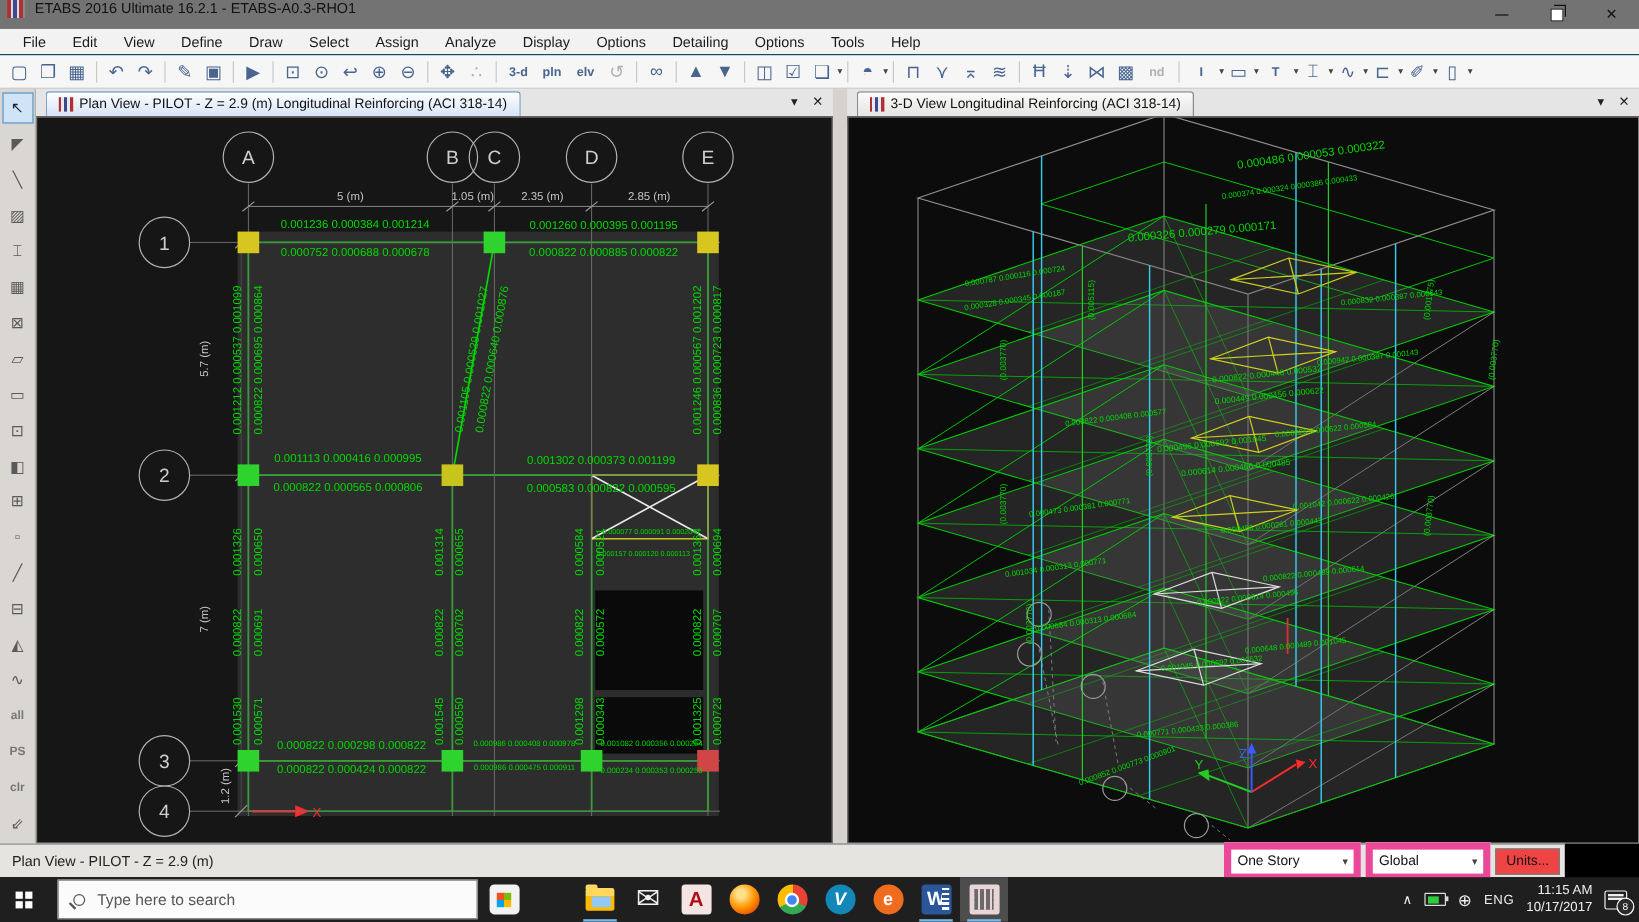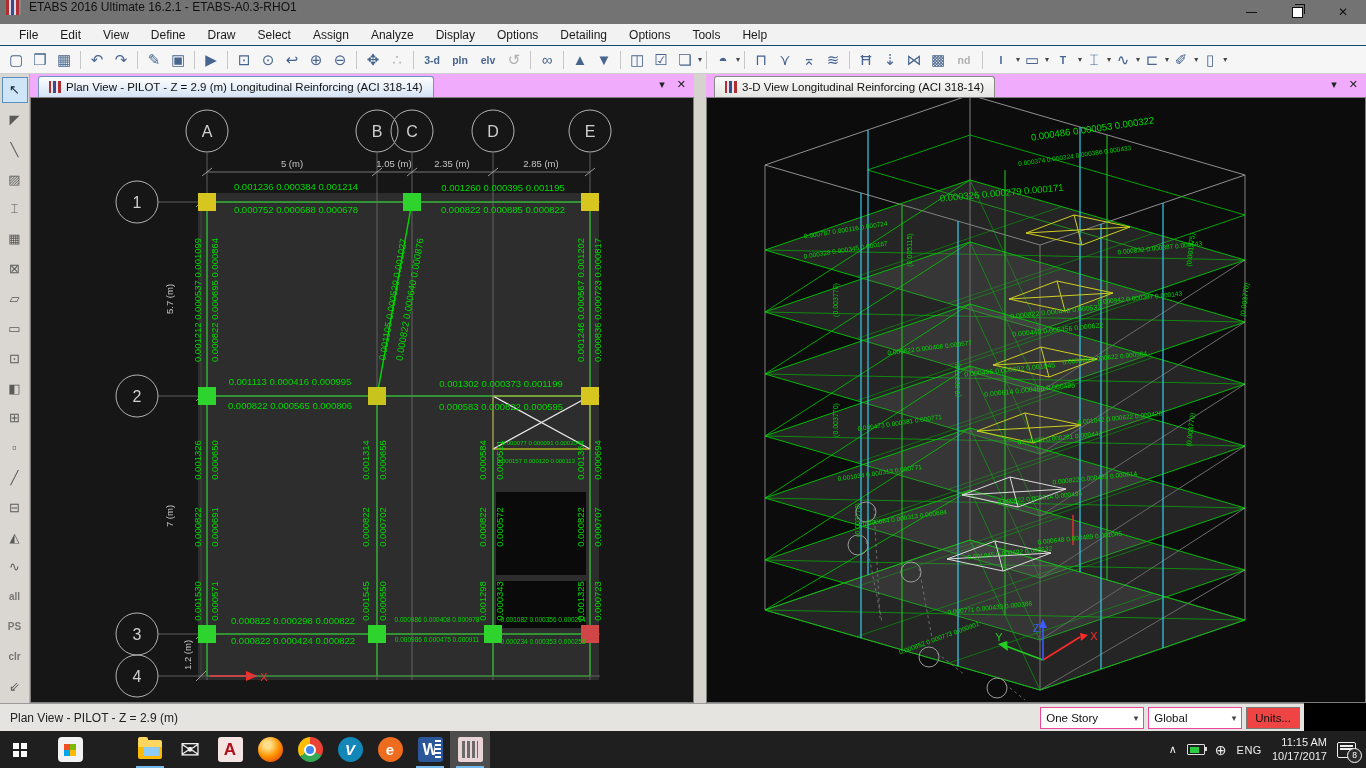--- a/index.html
+++ b/index.html
@@ -31,39 +31,39 @@
   .tdd{font-size:8px;color:#444;margin-left:1px;}
   
   #workspace{left:0;top:74px;width:1366px;height:629px;background:#d6d3ce;}
   #sidebar{left:0;top:0;width:30px;height:629px;background:#dad7d2;border-right:1px solid #b5b2ad;
            display:flex;flex-direction:column;align-items:center;padding-top:3px;box-sizing:border-box;}
   .sbtn{width:24px;height:24px;margin-bottom:4px;display:flex;align-items:center;justify-content:center;
         color:#5a5a5a;font-size:13px;border:1px solid transparent;}
   .sbtn.txt{font-size:10px;color:#777;font-weight:bold;}
   .sbtn.active{background:#cfe4f7;border:1px solid #5a8fc0;color:#123;}
   .panel{top:0;height:629px;}
-  .panel-tabbar{position:absolute;left:0;top:0;right:0;height:23px;background:#f0abfc;border-bottom:6px solid #7f1d1d;text-decoration:underline;}
+  .panel-tabbar{position:absolute;left:0;top:0;right:0;height:23px;background:#e5e5e5;border-bottom:6px solid #7f1d1d;text-decoration:underline;}
   .ptab{position:absolute;left:8px;top:2px;height:20px;display:flex;align-items:center;gap:5px;padding:0 10px;
         background:linear-gradient(#fefefe,#d5e3f6);border:1px solid #6f94bd;border-bottom:none;
         border-radius:3px 3px 0 0;font-size:11.5px;color:#111;white-space:nowrap;}
   .ptab-ico{width:12px;height:12px;
         background:linear-gradient(90deg,#b03030 0 2px,#e8e8f4 2px 4px,#3a4a8a 4px 7px,#e8e8f4 7px 9px,#b03030 9px);}
   .ptab-ctrl{position:absolute;top:4px;right:8px;display:flex;gap:12px;font-size:11px;color:#222;}
   .panel-canvas{position:absolute;left:0;top:23px;right:0;bottom:0;border:1px solid #7f7f7f;box-sizing:border-box;}
   #plan-panel{left:30px;width:664px;}
   #plan-canvas{background:#161616;}
   #v3d-panel{left:706px;width:660px;border-radius:15px;}
   #v3d-canvas{background:#0c0c0c;}
   svg{display:block;}
   
   #statusbar{left:0;top:703px;width:1304px;height:28px;background:#e6e4e1;border-top:1px solid #9a9a9a;
              display:flex;align-items:center;box-sizing:border-box;font-size:12px;color:#222;}
   #status-left{padding-left:10px;}
   #status-right{margin-left:auto;display:flex;align-items:center;gap:4px;padding-right:4px;}
-  .sel{background:#fff;border:1px solid #ec4899;height:20px;display:flex;align-items:center;
+  .sel{background:#fff;border:6px solid #ec4899;height:20px;display:flex;align-items:center;
        justify-content:space-between;font-size:11.5px;padding:0 5px;color:#111;}
   .sel .car{font-size:9px;color:#444;margin-left:8px;}
   #units-btn{background:#ef4444;border:1px solid #7a7a7a;height:20px;padding:0 8px;font-size:11.5px;
        display:flex;align-items:center;color:#111;}
   
   #taskbar{left:0;top:731px;width:1366px;height:37px;background:#1f1f1f;display:flex;align-items:center;}
   #start-btn{width:48px;height:37px;display:flex;align-items:center;justify-content:center;}
   .winlogo{width:6px;height:6px;background:#fff;box-shadow:8px 0 #fff,0 8px #fff,8px 8px #fff;margin:-8px 8px 0 -8px;}
   #search-box{width:350px;height:33px;background:#fbfbfb;border:1px solid #888;display:flex;align-items:center;
               gap:10px;padding-left:12px;box-sizing:border-box;}
@@ -551,20 +551,24 @@
         <span class="car">▾</span>
     </div>
     <div id="units-btn">Units...</div>
   </div>
 </div>
 
 <div id="taskbar" class="abs">
   <div id="start-btn">
       <span class="winlogo"></span>
     </div>
+  <div id="search-box">
+    <span class="mag"></span>
+    <span id="search-text">Type here to search</span>
+  </div>
   <div id="apps">
       <div class="app store">
         <span class="app-g">
           <i></i>
         </span>
       </div>
       <div class="app edge">
         <span class="app-g"></span>
       </div>
       <div class="app explorer underline">

